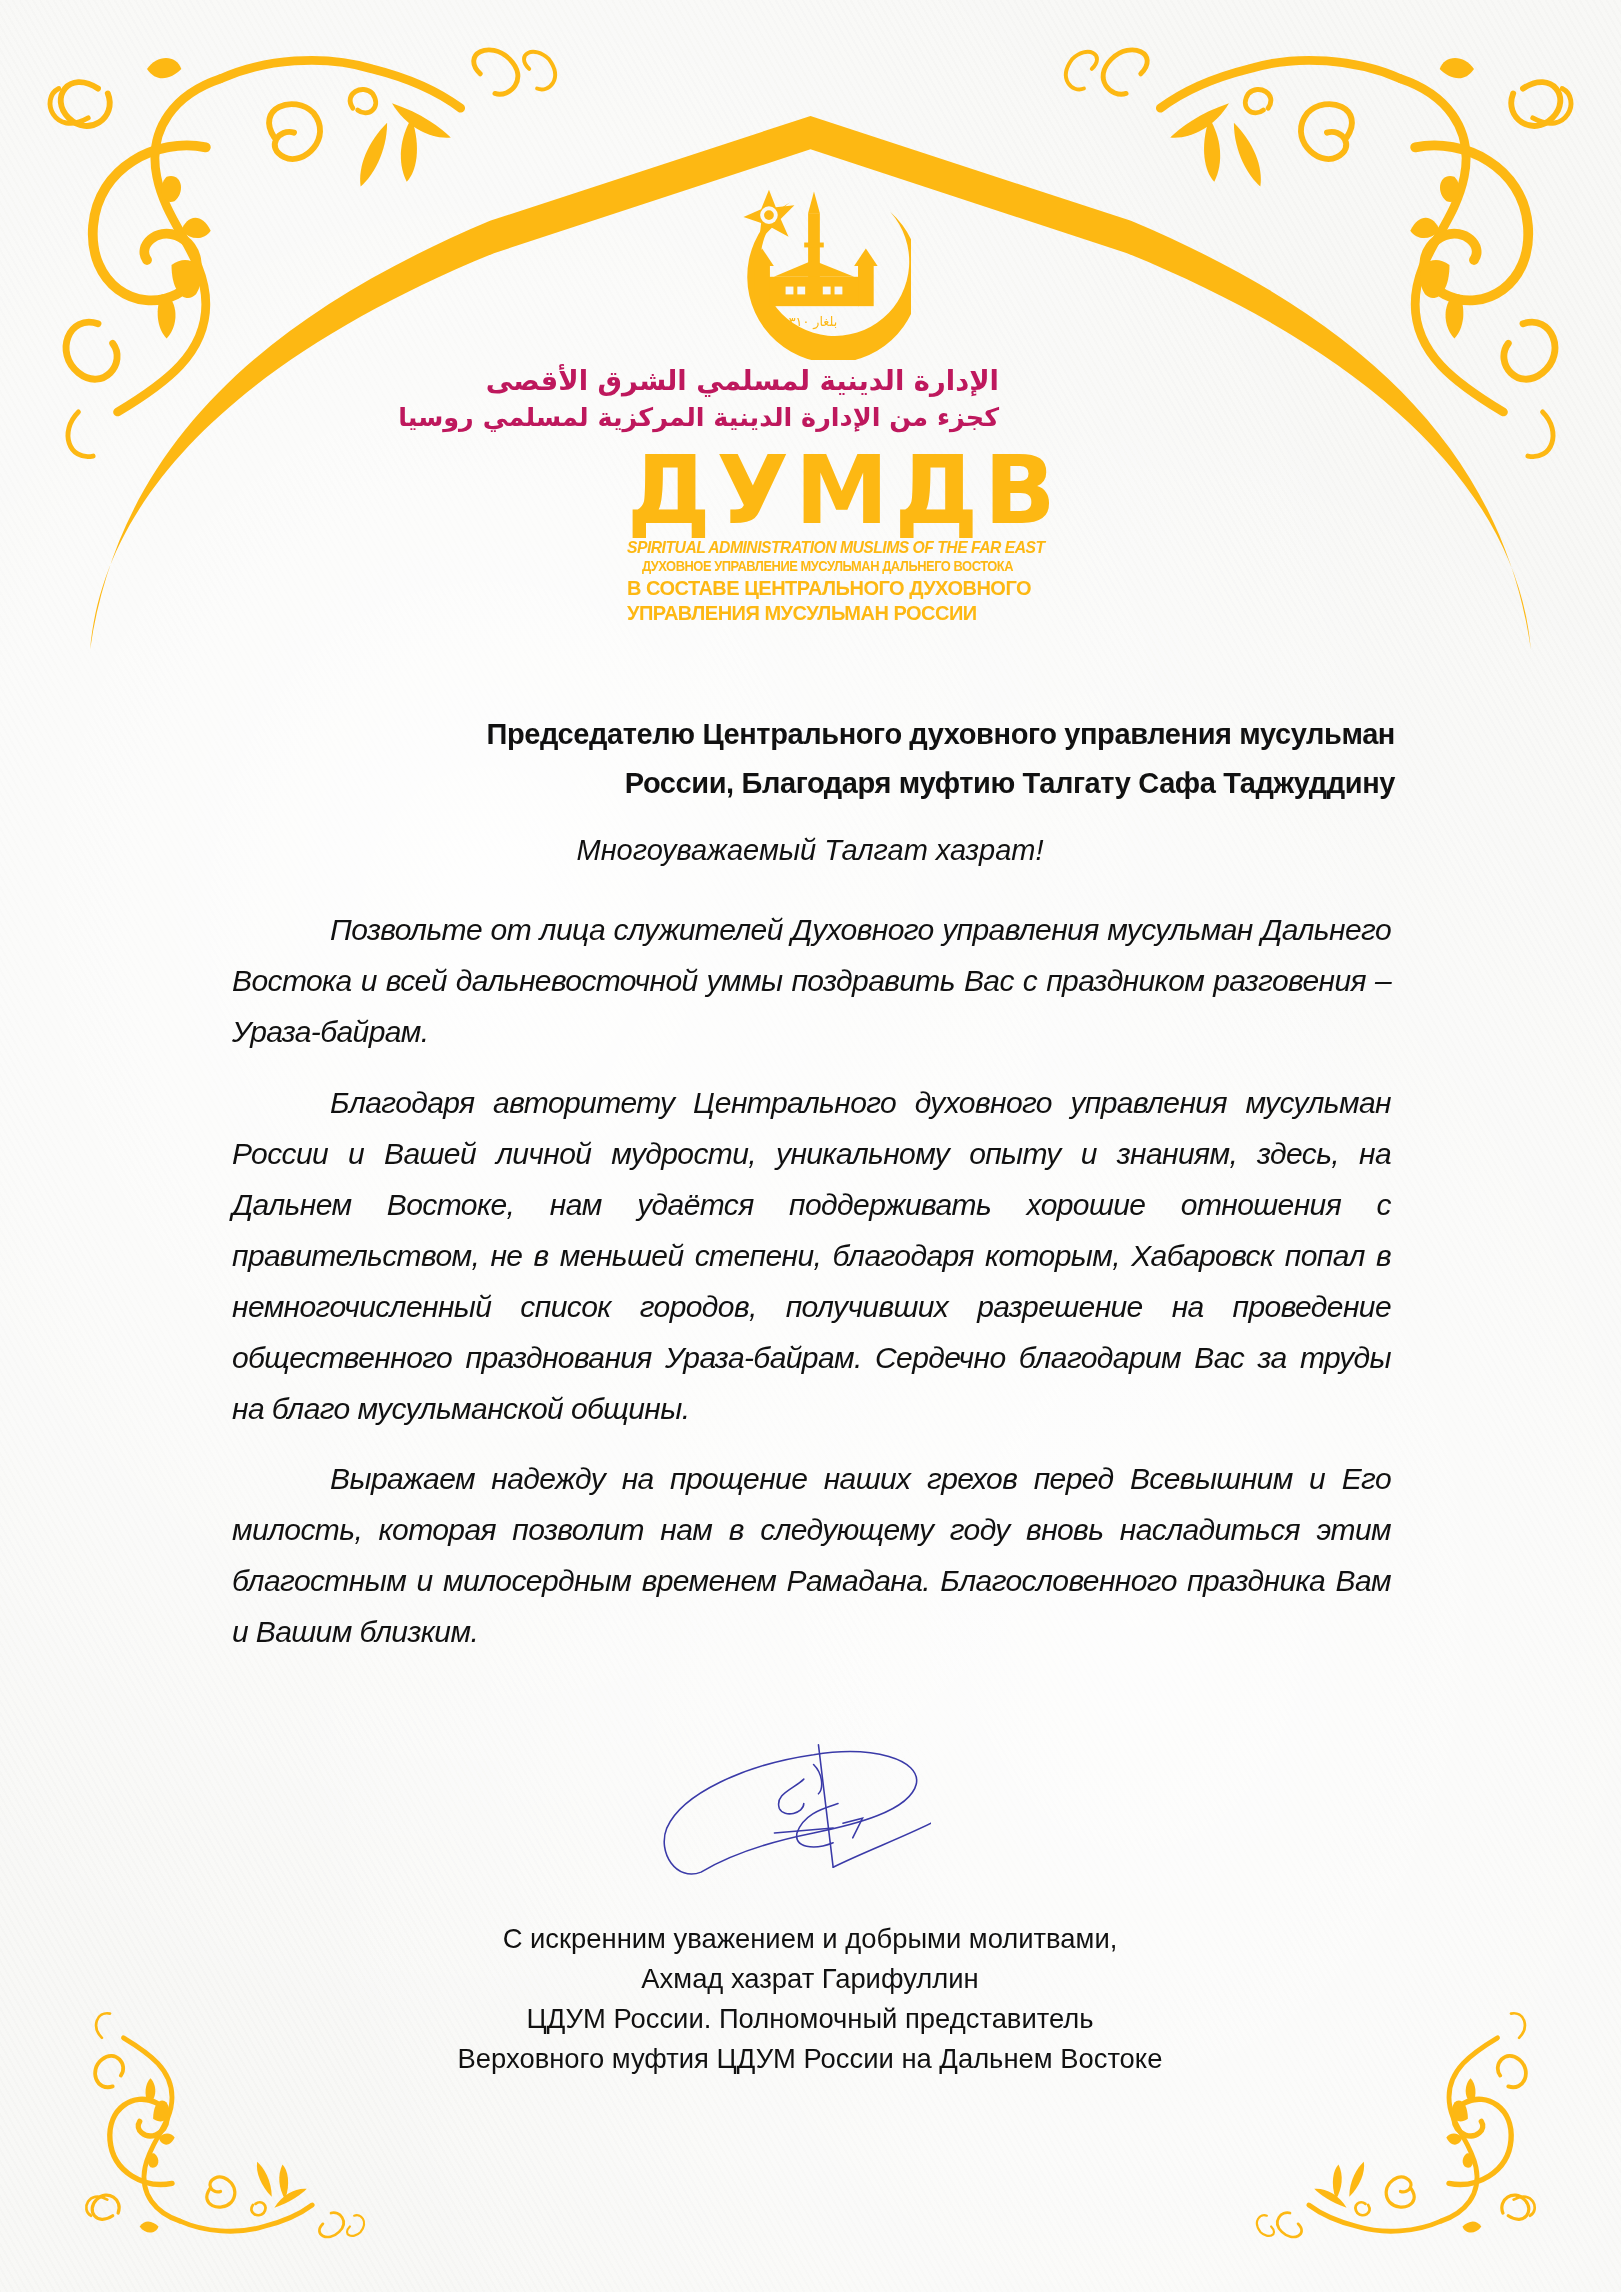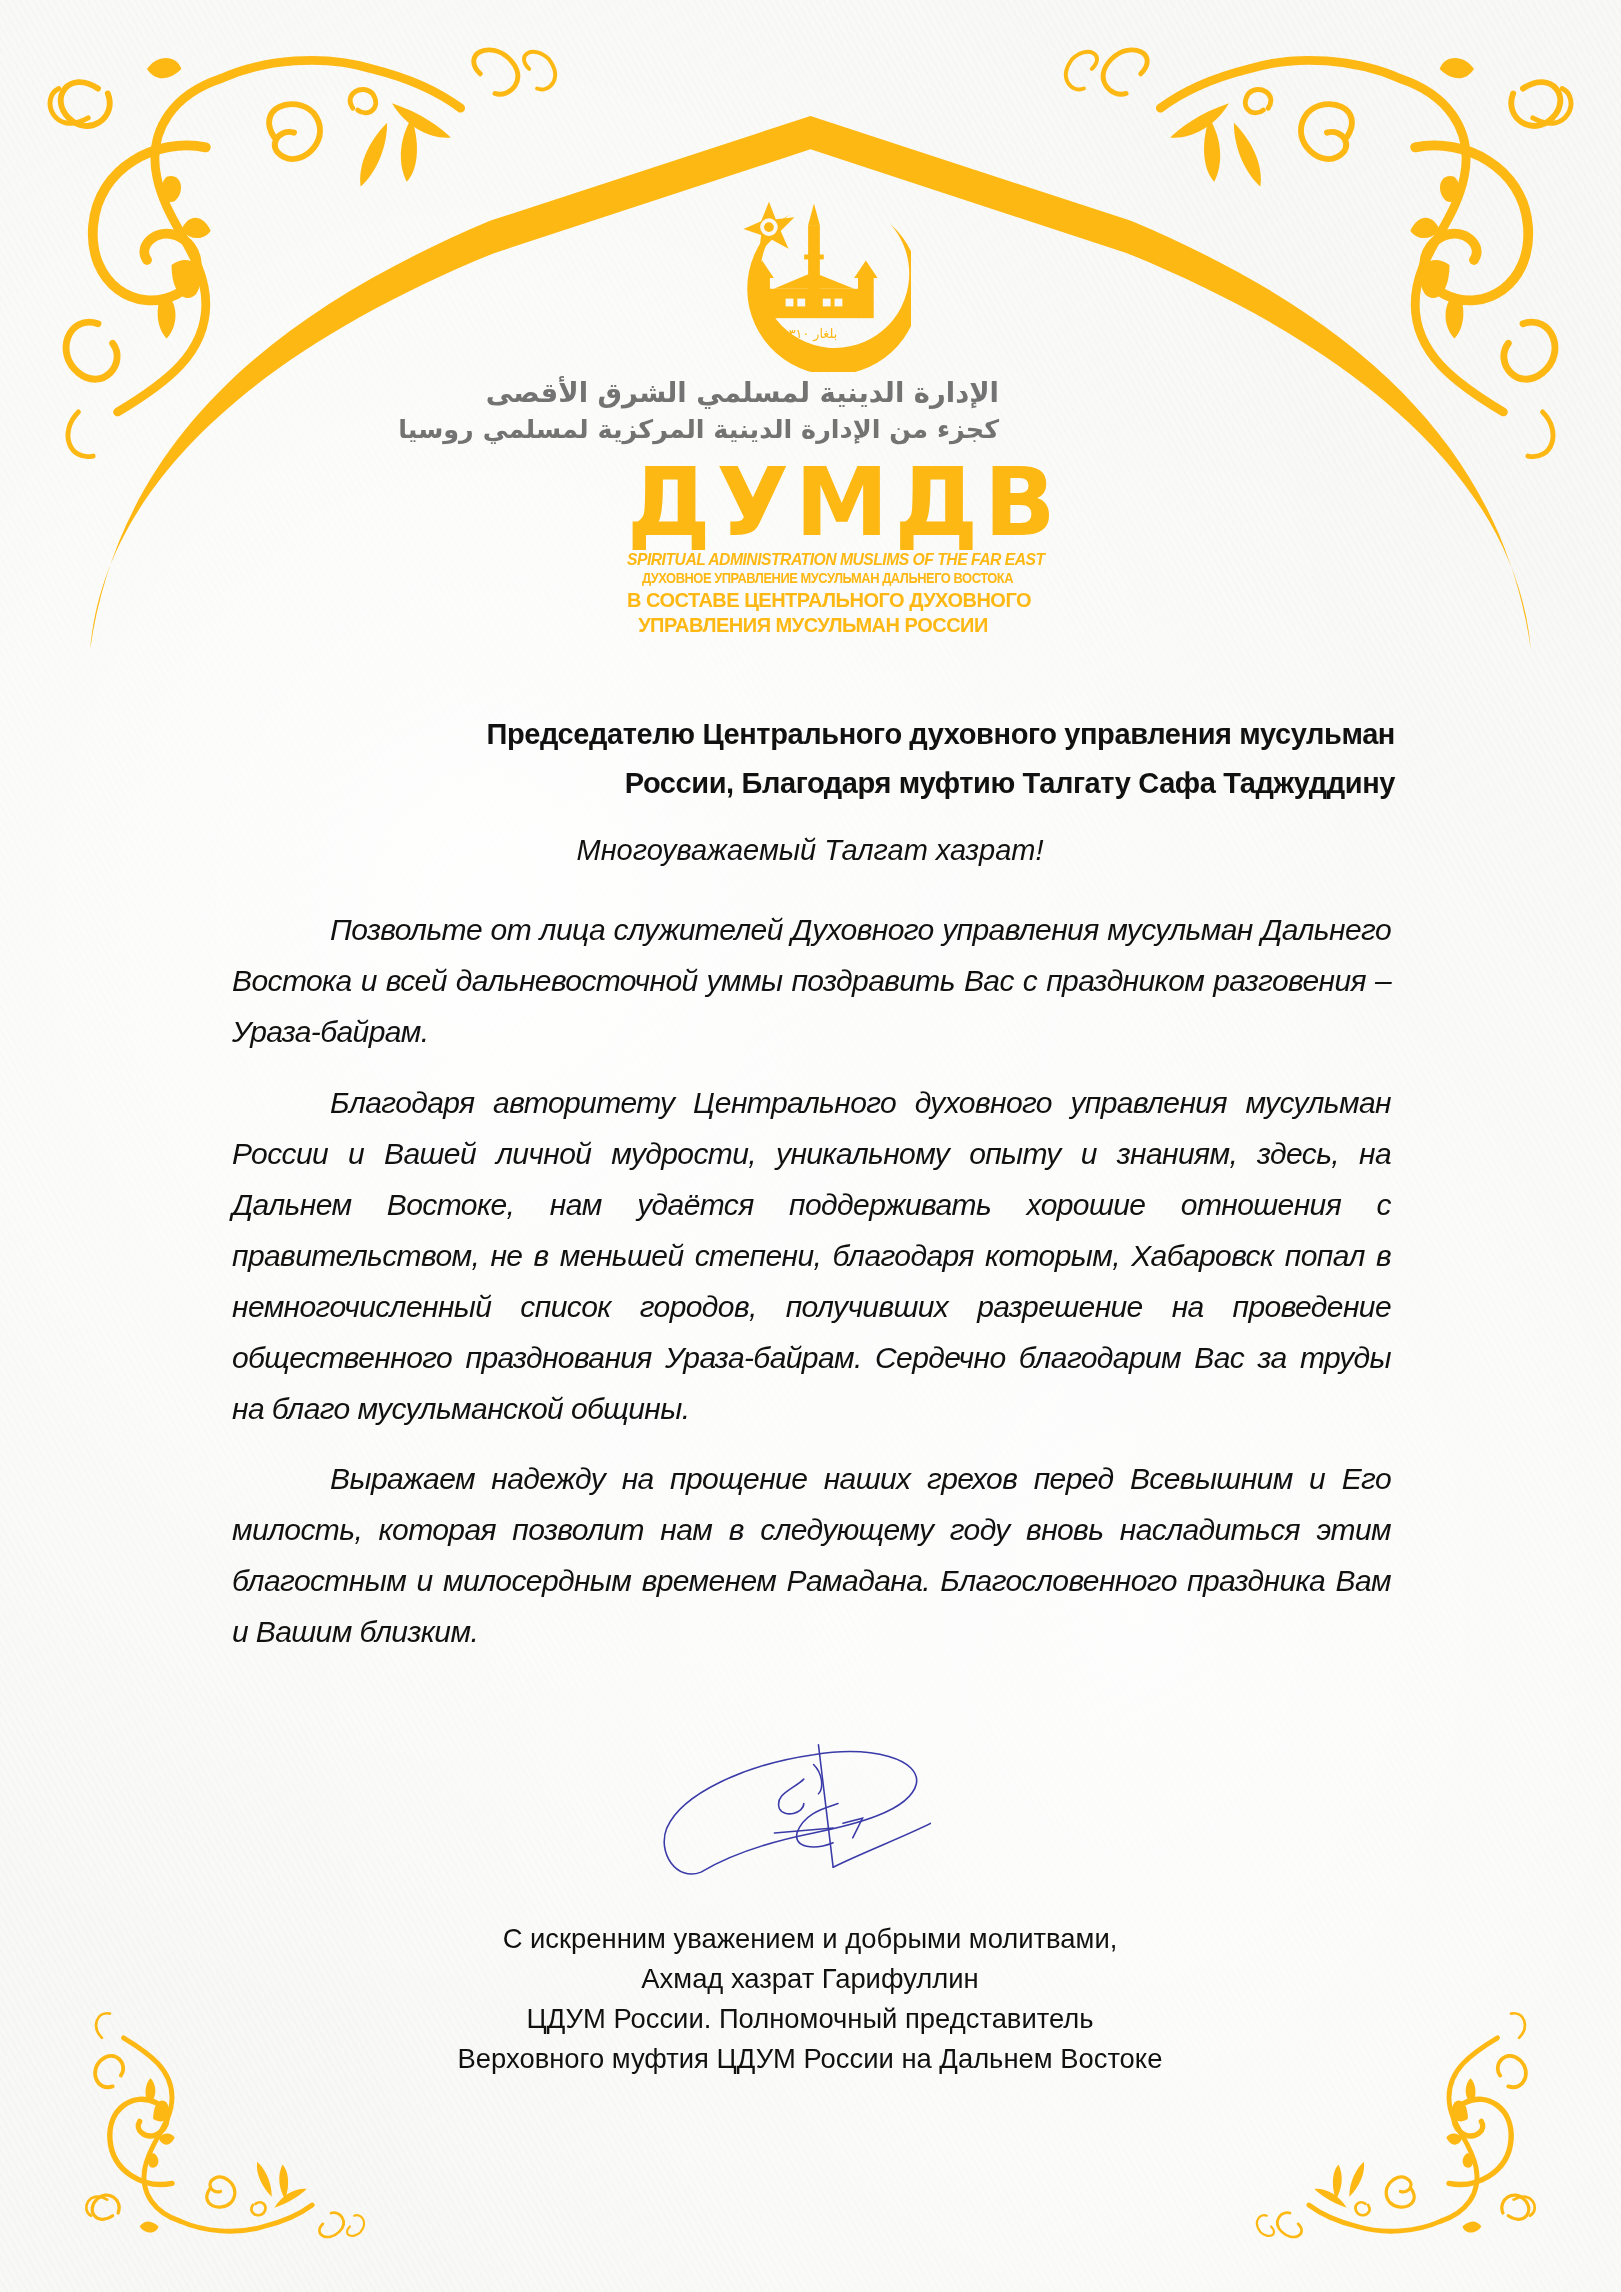--- a/index.html
+++ b/index.html
@@ -7,24 +7,24 @@
     width:1621px; height:2293px; position:relative; overflow:hidden;
     background:#f8f8f6;
     background-image:
       radial-gradient(ellipse at 30% 40%, rgba(255,255,255,0.9) 0%, rgba(248,248,246,0) 60%),
       radial-gradient(ellipse at 70% 70%, rgba(255,255,255,0.8) 0%, rgba(248,248,246,0) 55%),
       repeating-linear-gradient(60deg, rgba(0,0,0,0.012) 0 2px, rgba(0,0,0,0) 2px 5.9px);
     font-family:"Liberation Sans", "DejaVu Sans", sans-serif;
     color:#111;
   }
   .ornaments { position:absolute; left:0; top:0; width:1621px; height:2293px; pointer-events:none; }
-  .logo { position:absolute; left:627px; top:186px; width:372px; text-align:center; }
+  .logo { position:absolute; left:627px; top:174px; width:372px; }
   .logo svg { display:block; margin:0 auto; }
   .arabic {
-    color:#737373; font-family:"DejaVu Sans", sans-serif; font-size:27.4px; font-weight:bold;
+    color:#be185d; font-family:"DejaVu Sans", sans-serif; font-size:27.4px; font-weight:bold;
     line-height:33px; direction:rtl; white-space:nowrap; margin-top:3.9px;
   }
   .acronym {
     color:#FDB813; font-family:"DejaVu Sans", sans-serif; font-weight:bold;
     font-size:94px; line-height:94px; letter-spacing:5.9px; margin-top:10px;
   }
   .logo-line {
     color:#FDB813; font-family:"Liberation Sans", sans-serif; font-weight:bold;
     white-space:nowrap; letter-spacing:-0.5px;
   }

